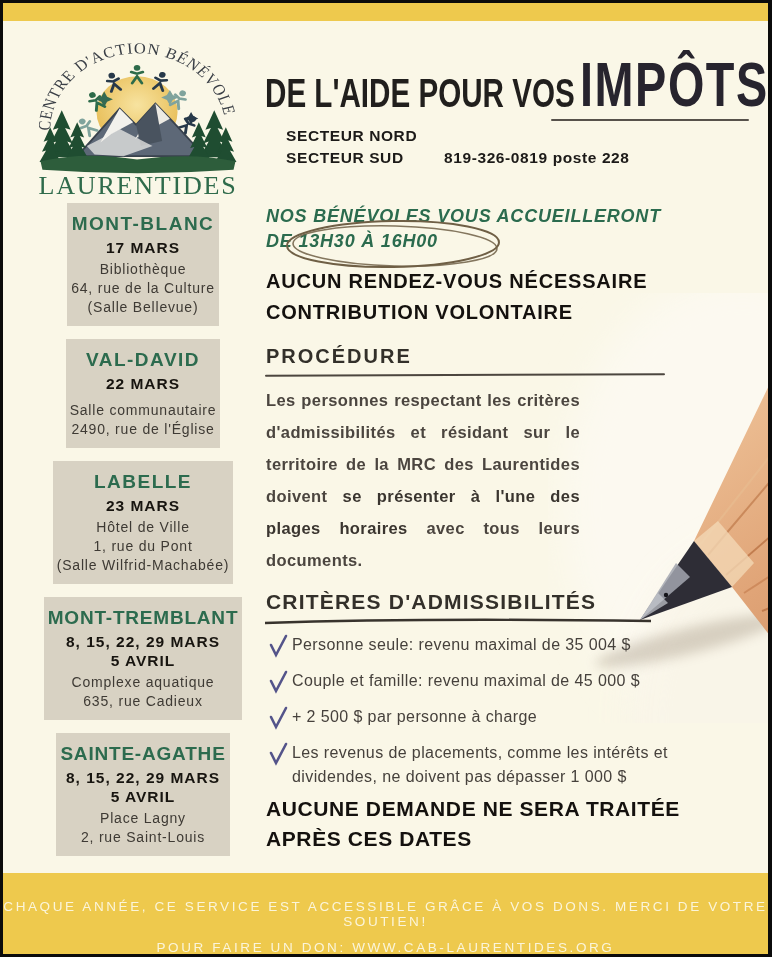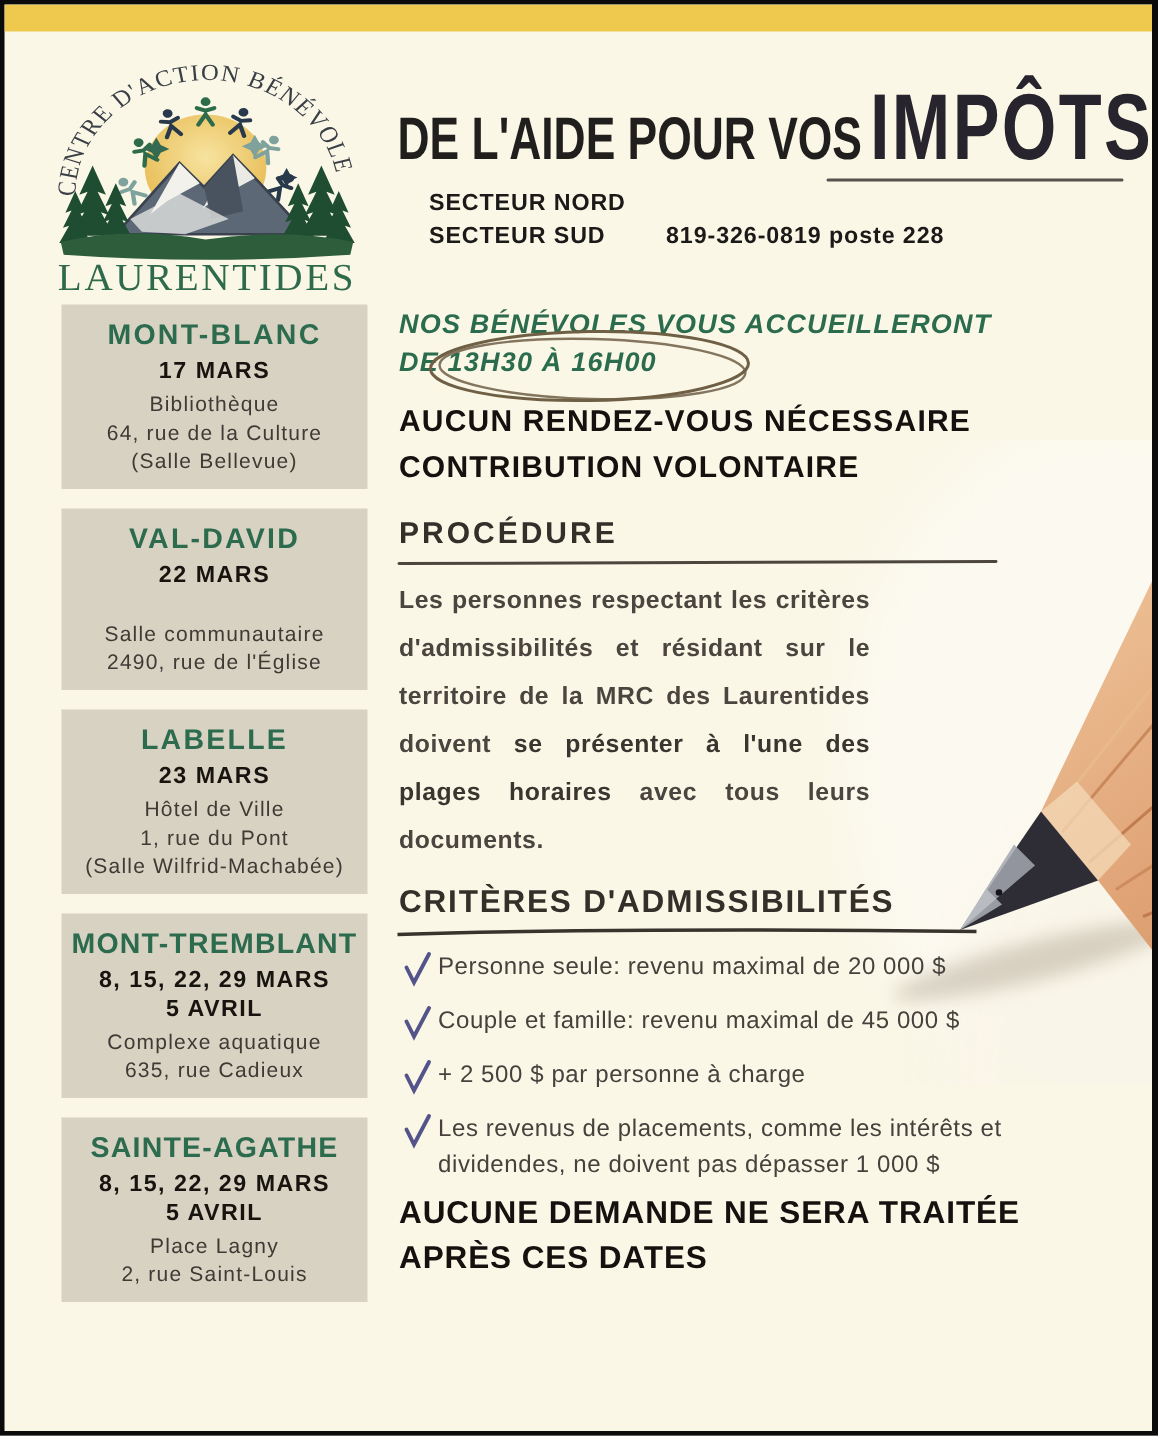--- a/index.html
+++ b/index.html
@@ -22,21 +22,21 @@
     left:577px;top:46px;font-size:60px;font-weight:bold;color:#27242e;
     transform:scale(0.78,1.04);transform-origin:left top;letter-spacing:2px;white-space:nowrap;
   }
   #title-underline{left:548px;top:116px;width:198px;height:2px;background:#57524b;border-radius:2px;}
   #phones{left:263px;top:122px;font-size:15.5px;font-weight:bold;color:#1c1a18;}
   .phone-row{display:flex;line-height:22px;letter-spacing:0.6px;}
   .phone-label{width:158px;margin-left:20px;}
   
   #logo{left:24px;top:24px;}
   
-  #cards{left:38px;top:200px;width:204px;display:flex;flex-direction:column;gap:13px;}
+  #cards{left:38px;top:200px;width:204px;display:flex;flex-direction:column;gap:13px;align-items:center;}
   .card{background:#d8d2c3;text-align:center;padding:10px 4px 9px 4px;box-sizing:border-box;}
   .card-city{font-size:19px;font-weight:bold;color:#2c6b4e;letter-spacing:1.5px;line-height:22px;margin-bottom:3px;white-space:nowrap;}
   .card-date{font-size:15.5px;font-weight:bold;color:#17140f;letter-spacing:1px;line-height:19px;}
   .card-venue{font-size:14px;color:#3e3a34;letter-spacing:0.8px;line-height:19px;margin-top:3px;}
   
   .green-head{left:263px;top:201px;font-size:18px;font-weight:bold;color:#2b6b4e;letter-spacing:0.8px;line-height:25px;font-style:italic;}
   #appointment{left:263px;top:263px;font-size:20px;font-weight:bold;color:#14110e;letter-spacing:0.8px;line-height:31px;}
   #procedure-title{left:263px;top:342px;font-size:20px;font-weight:bold;color:#33302a;letter-spacing:2px;}
   #procedure-underline{left:262px;top:371px;width:400px;height:2px;background:#4c463f;border-radius:2px;transform:rotate(-0.2deg);}
   #procedure-text{
@@ -193,21 +193,21 @@
       <div class="card-date">17 MARS</div>
       <div class="card-venue">
         <div>Bibliothèque</div>
         <div>64, rue de la Culture</div>
         <div>(Salle Bellevue)</div>
       </div>
     </div>
     <div class="card">
       <div class="card-city">VAL-DAVID</div>
       <div class="card-date">22 MARS</div>
-      <div class="card-venue" style="margin-top:20px;">
+      <div class="card-venue" style="margin-top:8px;">
         <div>Salle communautaire</div>
         <div>2490, rue de l'Église</div>
       </div>
     </div>
     <div class="card">
       <div class="card-city">LABELLE</div>
       <div class="card-date">23 MARS</div>
       <div class="card-venue">
         <div>Hôtel de Ville</div>
         <div>1, rue du Pont</div>
@@ -257,21 +257,21 @@
   <div id="criteria-title" class="abs">CRITÈRES D'ADMISSIBILITÉS</div>
   <svg class="abs" style="left:260px;top:608px;" width="392" height="20" viewBox="0 0 392 20">
     <path d="M2,12 C 90,9 240,8 388,10" fill="none" stroke="#38332d" stroke-width="2.4"></path>
   </svg>
 
   <div id="criteria-list" class="abs">
     <div class="crit-item">
       <svg class="crit-check" width="22" height="24" viewBox="0 0 22 24">
         <path d="M3,11 L8,21 L18,2" fill="none" stroke="#54548a" stroke-width="2.6" stroke-linecap="round"></path>
         </svg>
-      <span class="crit-text">Personne seule: revenu maximal de 20 000 $</span>
+      <span class="crit-text">Personne seule: revenu maximal de 35 004 $</span>
     </div>
     <div class="crit-item">
       <svg class="crit-check" width="22" height="24" viewBox="0 0 22 24">
         <path d="M3,11 L8,21 L18,2" fill="none" stroke="#54548a" stroke-width="2.6" stroke-linecap="round"></path>
         </svg>
       <span class="crit-text">Couple et famille: revenu maximal de 45 000 $</span>
     </div>
     <div class="crit-item">
       <svg class="crit-check" width="22" height="24" viewBox="0 0 22 24">
         <path d="M3,11 L8,21 L18,2" fill="none" stroke="#54548a" stroke-width="2.6" stroke-linecap="round"></path>
@@ -284,14 +284,18 @@
         </svg>
       <span class="crit-text" style="max-width:400px;display:inline-block;">Les revenus de placements, comme les intérêts et dividendes, ne doivent pas dépasser 1 000 $</span>
     </div>
   </div>
 
   <div id="warning" class="abs">
     <div>AUCUNE DEMANDE NE SERA TRAITÉE</div>
     <div>APRÈS CES DATES</div>
   </div>
 
+  <div id="footer" class="abs">
+    <div id="footer-line1">CHAQUE ANNÉE, CE SERVICE EST ACCESSIBLE GRÂCE À VOS DONS. MERCI DE VOTRE SOUTIEN!</div>
+    <div id="footer-line2">POUR FAIRE UN DON: WWW.CAB-LAURENTIDES.ORG</div>
+  </div>
 
 </div>
 
 </body></html>

